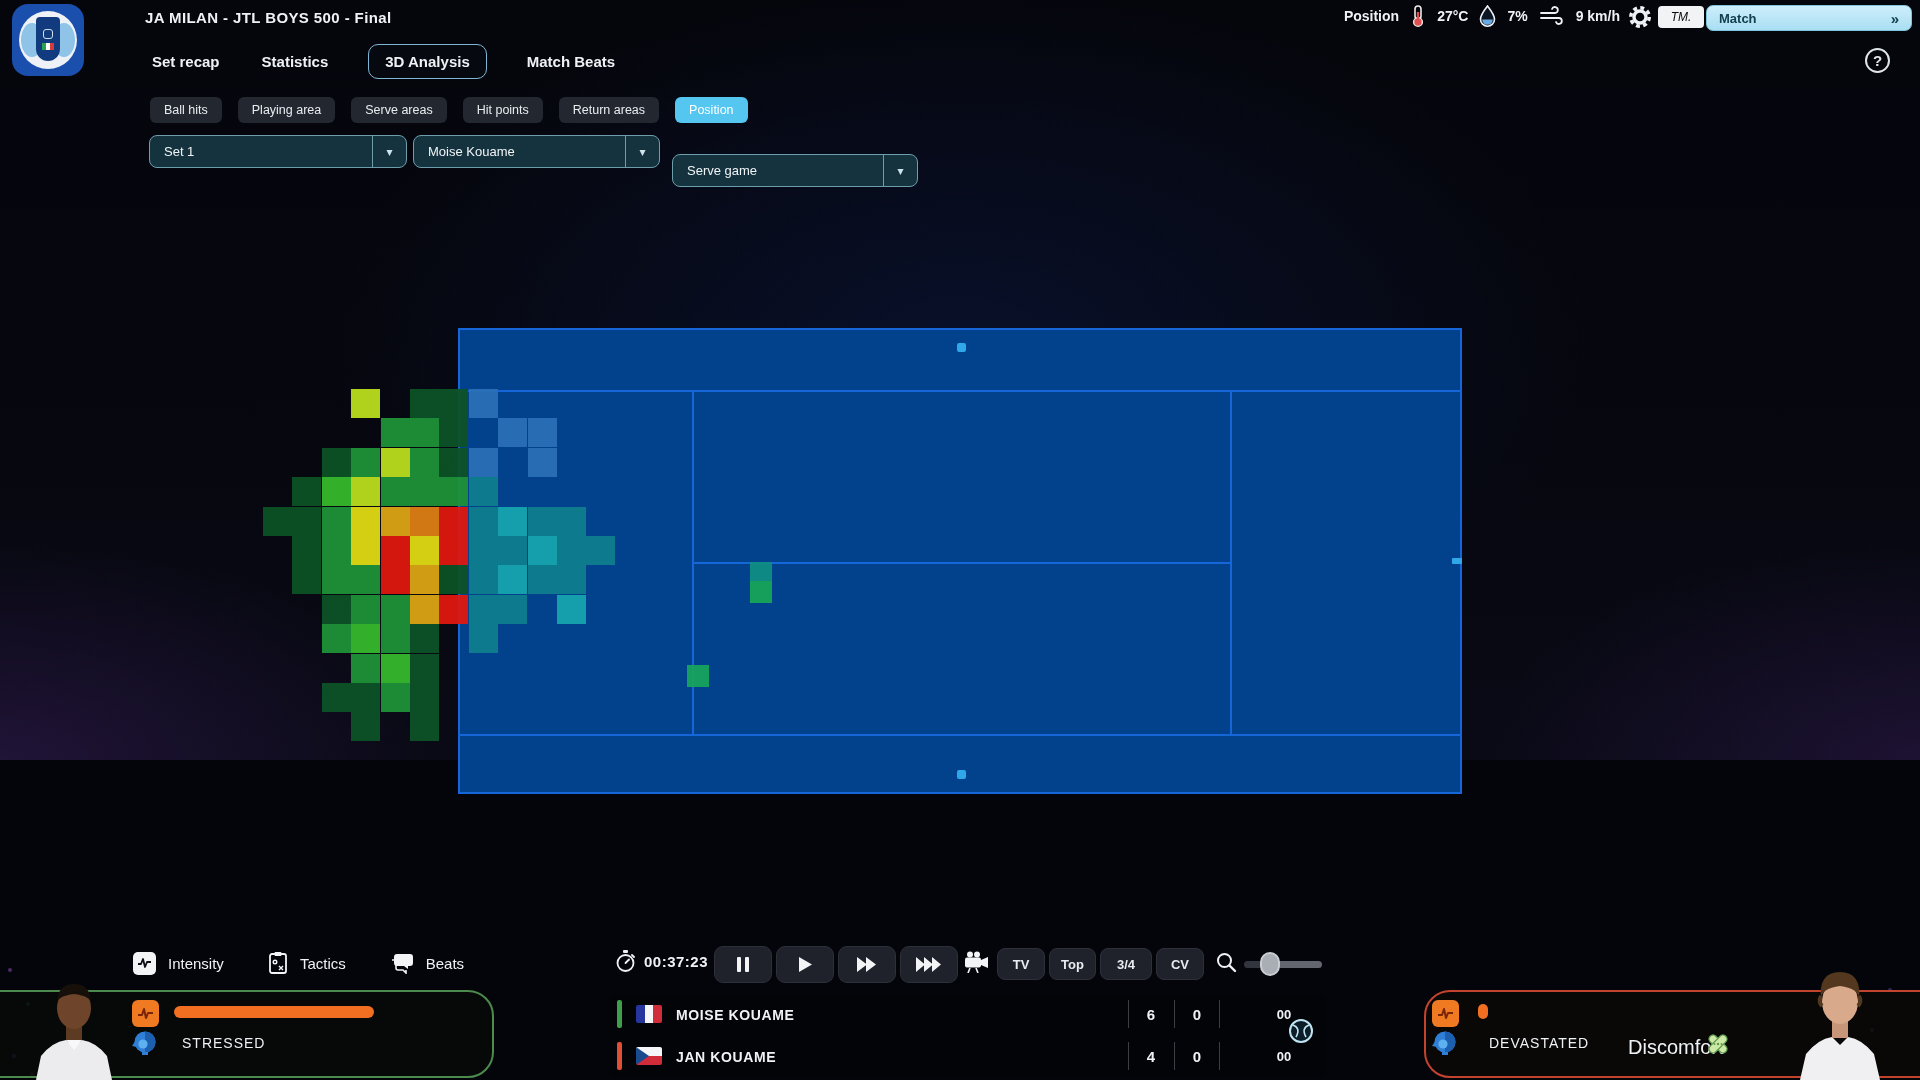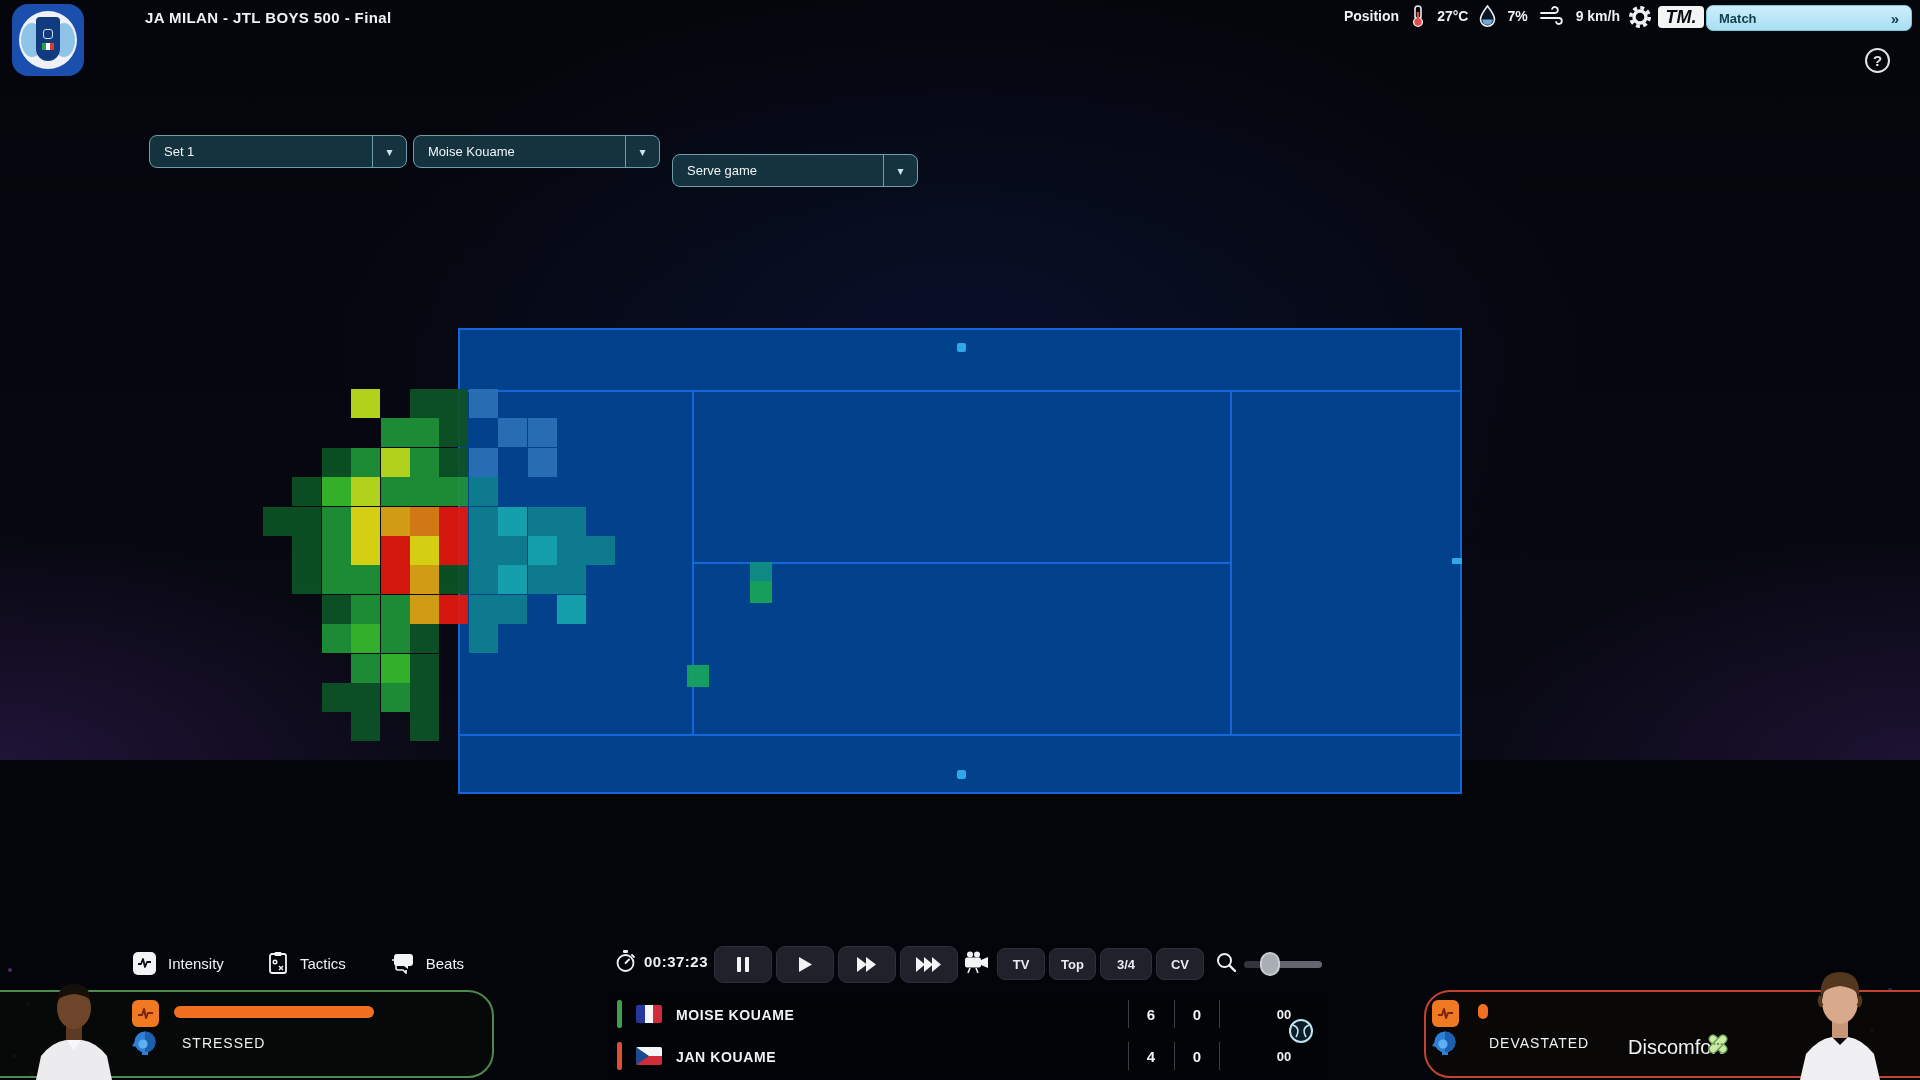--- a/index.html
+++ b/index.html
@@ -22,21 +22,21 @@
   .club-shield { position:absolute; left:17px; top:6px; width:24px; height:44px; background:#123a7e;
     border-radius:4px 4px 12px 12px; display:flex; flex-direction:column; align-items:center; justify-content:center; gap:4px;}
   .club-flag { width:12px; height:7px; background:linear-gradient(90deg,#2e9e4f 33%,#fff 33% 66%,#d23c3c 66%); }
   .club-mark { width:10px; height:10px; border:1.5px solid #cfe0ee; border-radius:3px; }
   .top-title { left:145px; top:9px; font-size:15px; font-weight:bold; letter-spacing:.4px; }
   .env { top:0; right:300px; height:32px; display:flex; align-items:center; gap:11px; }
   .env-label { font-size:14px; font-weight:bold; }
   .env-val { font-size:14px; font-weight:bold; }
   .gear { right:268px; top:5px; width:24px; height:24px; }
   .tm-badge { right:216px; top:6px; width:46px; height:22px; background:#f2f3f5; border-radius:4px;
-    color:#0a0b0e; font-weight:bold; font-style:italic; font-size:18px; display:flex; align-items:center; justify-content:center; }
+    color:#0a0b0e; font-weight:normal; font-style:italic; font-size:12px; display:flex; align-items:center; justify-content:center; }
   .match-btn { right:8px; top:5px; width:206px; height:26px; background:linear-gradient(180deg,#cdeefb,#a9def2);
     border:1px solid #7fc4dd; border-radius:7px; color:#12404f; font-size:13px; font-weight:bold;
     display:flex; align-items:center; justify-content:space-between; padding:0 12px; }
   .help { right:30px; top:48px; width:25px; height:25px; border:2px solid #dfe5ea; border-radius:50%;
     color:#dfe5ea; font-size:15px; font-weight:bold; display:flex; align-items:center; justify-content:center; }
 
   .tabs { left:150px; top:40px; display:flex; align-items:center; gap:38px; height:42px; }
   .tab { font-size:15px; font-weight:bold; color:#eef2f5; padding:8px 2px; }
   .tab.active { border:1.5px solid #7fb6d4; border-radius:10px; padding:8px 16px; background:rgba(10,16,24,.4); }
 
@@ -154,21 +154,35 @@
 
   <div class="abs tm-badge">TM.</div>
 
   <div class="abs match-btn">
     <span>Match</span>
     <span style="font-size:15px;">»</span>
   </div>
 
   <div class="abs help">?</div>
 
-
+  <div class="abs tabs">
+    <div class="tab">Set recap</div>
+    <div class="tab">Statistics</div>
+    <div class="tab active">3D Analysis</div>
+    <div class="tab">Match Beats</div>
+  </div>
+
+  <div class="abs chips">
+    <div class="chip">Ball hits</div>
+    <div class="chip">Playing area</div>
+    <div class="chip">Serve areas</div>
+    <div class="chip">Hit points</div>
+    <div class="chip">Return areas</div>
+    <div class="chip active">Position</div>
+  </div>
 
   <div class="abs dd" id="dd-set">
     <span class="dd-value">Set 1</span>
     <span class="dd-caret">▾</span>
   </div>
   <div class="abs dd" id="dd-player">
     <span class="dd-value">Moise Kouame</span>
     <span class="dd-caret">▾</span>
   </div>
   <div class="abs dd" id="dd-game">

